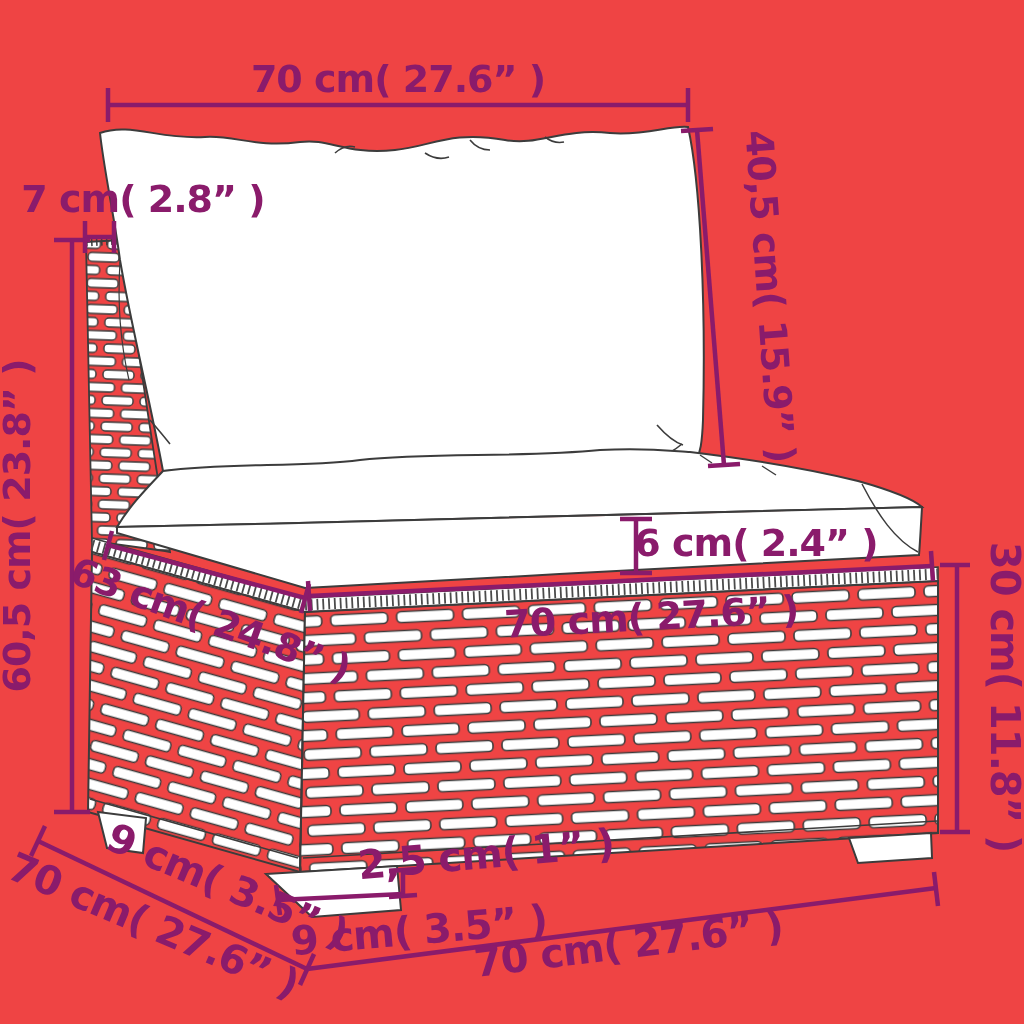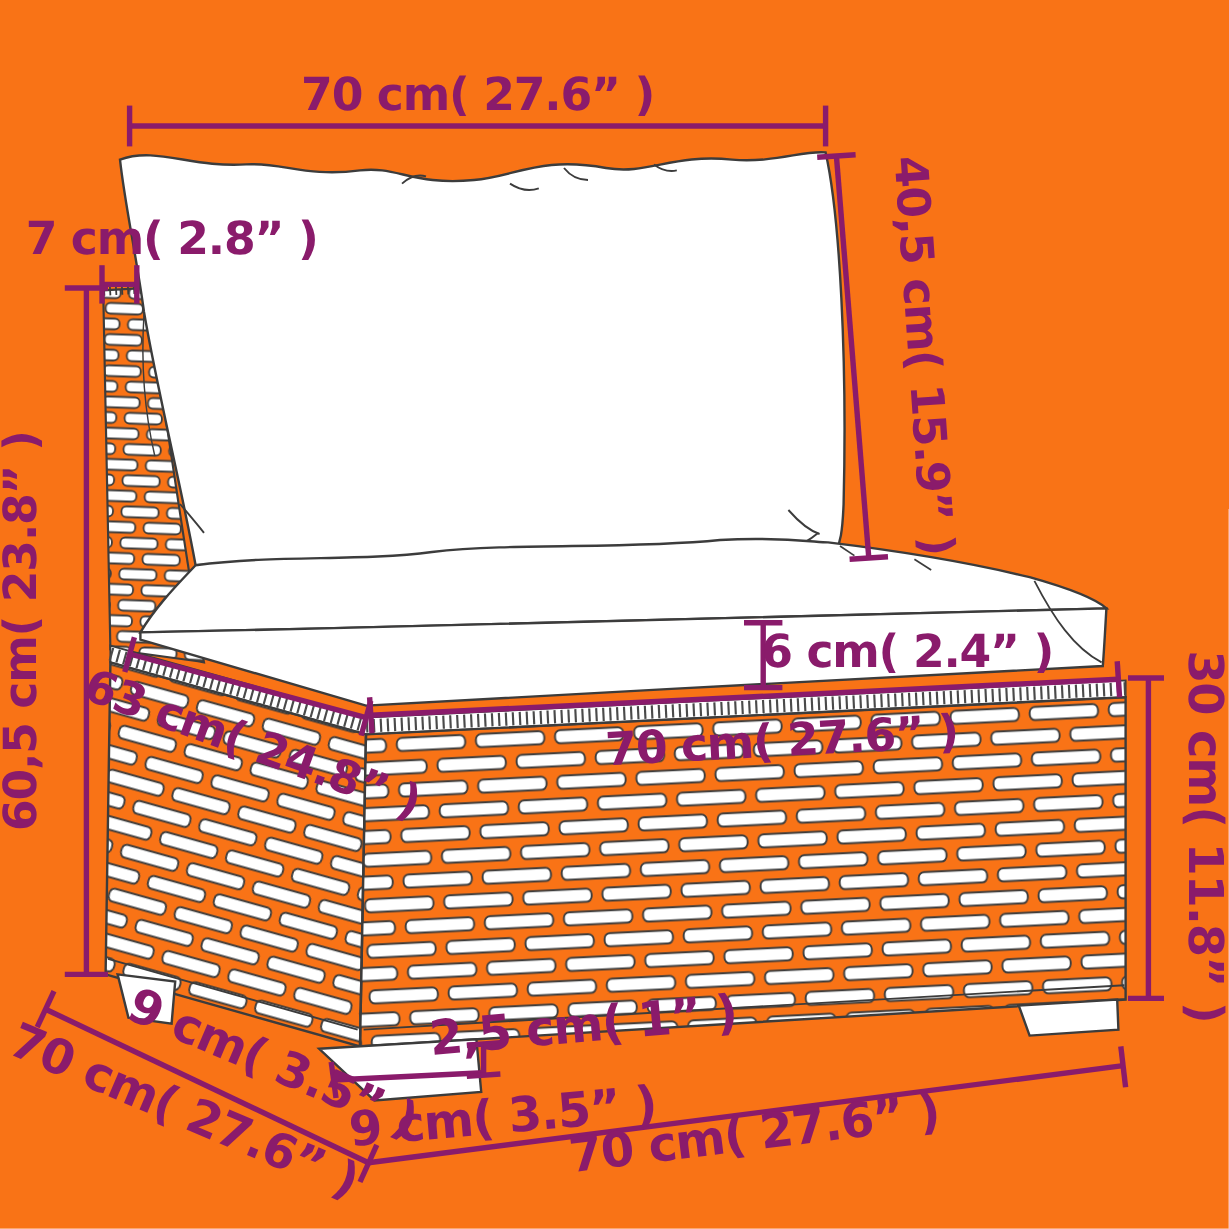--- a/index.html
+++ b/index.html
@@ -1,16 +1,16 @@
 <!DOCTYPE html>
 <html><head>
 <meta charset="utf-8">
 <style>
   html,body{margin:0;padding:0;background:#ffffff;}
-  .stage{width:1024px;height:1024px;position:relative;margin:0 auto;background:#f97316;overflow:hidden;}
+  .stage{width:1024px;height:1024px;position:relative;margin:0 auto;background:#ef4444;overflow:hidden;}
   svg{display:block;}
   .dim-label{
     font-family:"DejaVu Sans","Liberation Sans",sans-serif;
     font-weight:bold;
     fill:#8a1b6b;
     letter-spacing:-1px;
   }
   .fs38{font-size:38px;}
   .fs40{font-size:40px;}
 </style>

